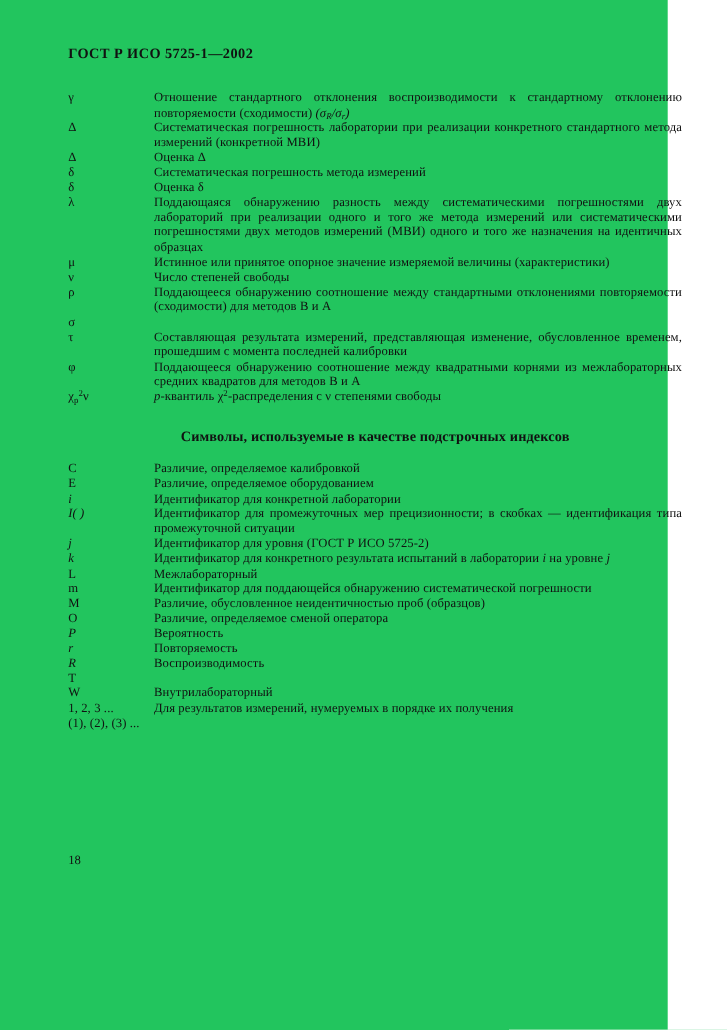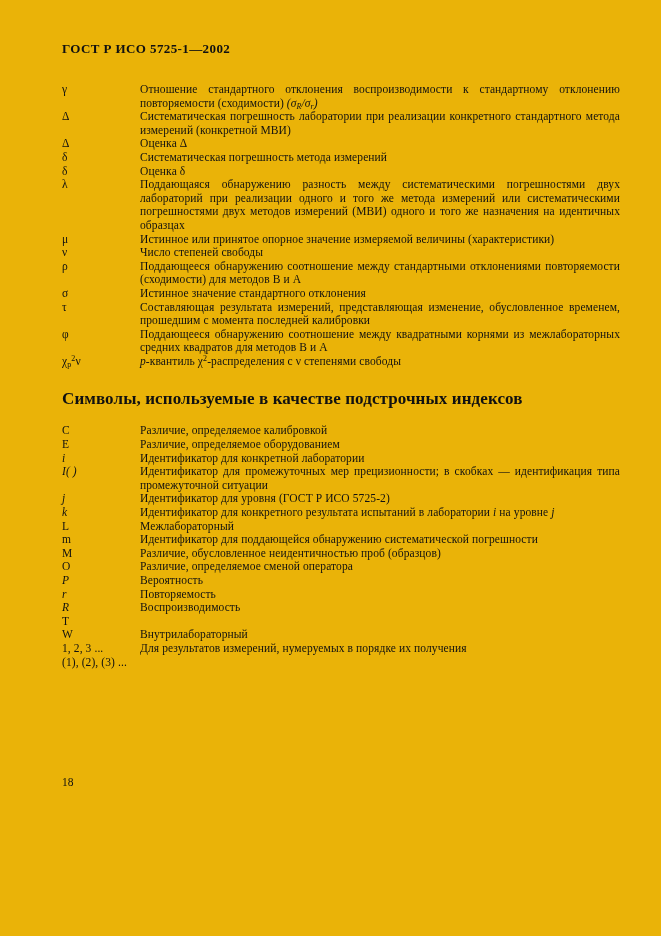--- a/index.html
+++ b/index.html
@@ -10,23 +10,23 @@
   body {
     width: 661px;
     height: 936px;
     font-family: "Liberation Serif", "DejaVu Serif", serif;
     color: #111111;
     position: relative;
     overflow: hidden;
   }
   .page {
     position: relative;
-    width: 661px;
+    width: 607px;
     height: 936px;
-    background: #eab308;
+    background: #22c55e;
   }
   .doc-header {
     position: absolute;
     left: 62px;
     top: 41px;
     font-size: 13px;
     font-weight: bold;
     letter-spacing: 0.4px;
     white-space: nowrap;
   }
@@ -58,22 +58,23 @@
     font-size: 8px;
     vertical-align: -2px;
     line-height: 0;
   }
   .desc sup, .sym sup {
     font-size: 8px;
     vertical-align: 4px;
     line-height: 0;
   }
   .section-heading {
+    text-align: center;
     font-weight: bold;
-    font-size: 17px;
+    font-size: 13px;
     margin-top: 21px;
     margin-bottom: 15px;
     letter-spacing: 0.1px;
   }
   .page-number {
     position: absolute;
     left: 62px;
     top: 776px;
     font-size: 11.5px;
   }
@@ -119,21 +120,20 @@
         <div class="row">
           <div class="sym">ν</div>
           <div class="desc">Число степеней свободы</div>
         </div>
         <div class="row">
           <div class="sym">ρ</div>
           <div class="desc">Поддающееся обнаружению соотношение между стандартными отклонениями повторяемости (сходимости) для методов В и А</div>
         </div>
         <div class="row">
           <div class="sym">σ</div>
-          <div class="desc">Истинное значение стандартного отклонения</div>
         </div>
         <div class="row">
           <div class="sym">τ</div>
           <div class="desc">Составляющая результата измерений, представляющая изменение, обусловленное временем, прошедшим с момента последней калибровки</div>
         </div>
         <div class="row">
           <div class="sym">φ</div>
           <div class="desc">Поддающееся обнаружению соотношение между квадратными корнями из межлабораторных средних квадратов для методов В и А</div>
         </div>
         <div class="row">

